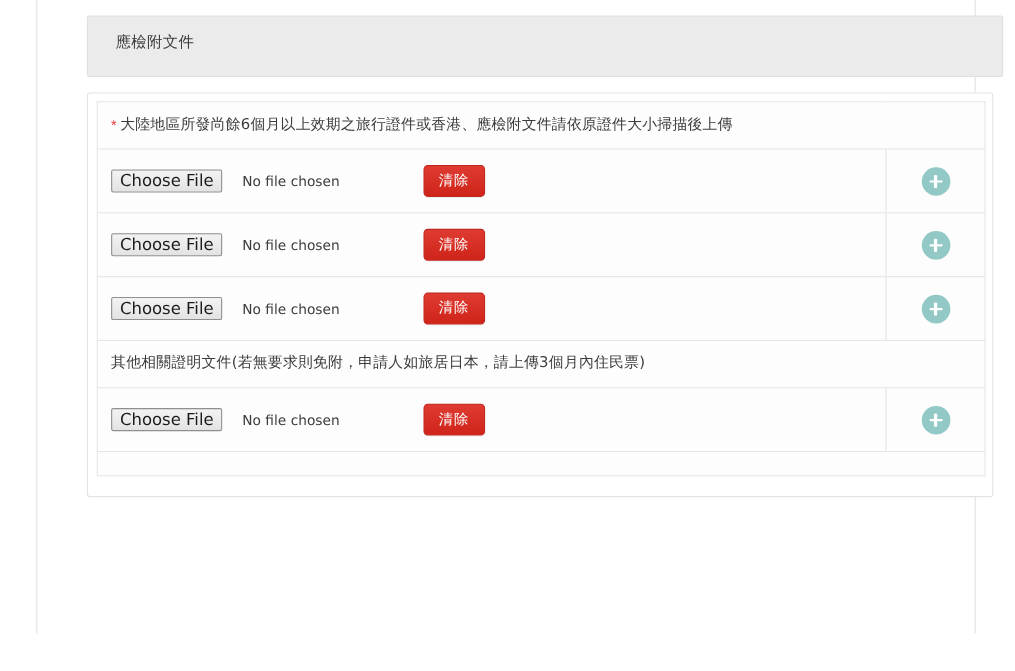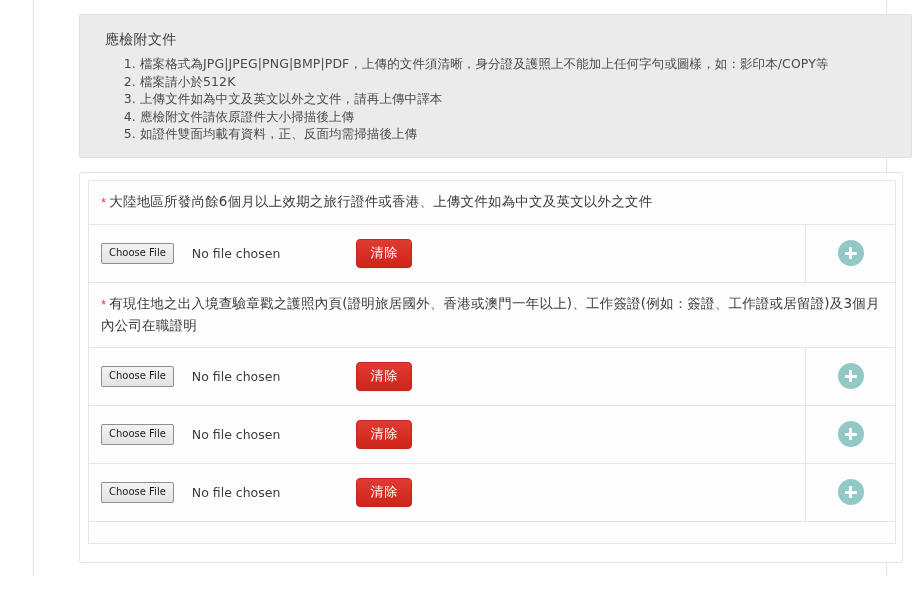--- a/index.html
+++ b/index.html
@@ -120,21 +120,21 @@
     display: inline-flex;
     align-items: center;
     font-size: 12.5px;
     font-family: "DejaVu Sans", "Liberation Sans", sans-serif;
   }
   .file-btn {
     border: 1px solid #8f8f8f;
     background: linear-gradient(#f3f3f3, #e3e3e3);
     border-radius: 2px;
     padding: 1px 7px 2px 7px;
-    font-size: 10px;
+    font-size: 15px;
     color: #1a1a1a;
     line-height: 16px;
     white-space: nowrap;
   }
   .file-status {
     margin-left: 18px;
     color: #3c3c3c;
     font-size: 12.5px;
     white-space: nowrap;
   }
@@ -177,92 +177,85 @@
   }
 </style>
 </head>
 <body>
 
 <div id="page-frame">
   <div id="content">
 
     <div class="notice-panel">
       <div class="notice-title">應檢附文件</div>
-      <ol class="notice-list">
-        <li>檔案格式為JPG|JPEG|PNG|BMP|PDF，上傳的文件須清晰，身分證及護照上不能加上任何字句或圖樣，如：影印本/COPY等</li>
-        <li>檔案請小於512K</li>
-        <li>上傳文件如為中文及英文以外之文件，請再上傳中譯本</li>
-        <li>應檢附文件請依原證件大小掃描後上傳</li>
-        <li>如證件雙面均載有資料，正、反面均需掃描後上傳</li>
-      </ol>
     </div>
 
     <div class="docs-panel">
       <table class="docs-table">
         <colgroup>
           <col style="width:717px">
           <col style="width:90px">
         </colgroup>
         <tbody>
 
           <tr>
             <td class="desc-cell" colspan="2">
-              <span class="req-star">*</span><span>大陸地區所發尚餘6個月以上效期之旅行證件或香港、上傳文件如為中文及英文以外之文件</span>
-            </td>
-          </tr>
+              <span class="req-star">*</span><span>大陸地區所發尚餘6個月以上效期之旅行證件或香港、應檢附文件請依原證件大小掃描後上傳</span>
+            </td>
+          </tr>
+          <tr>
+            <td class="upload-cell">
+              <div class="upload-row-inner">
+                <span class="file-input">
+                  <span class="file-btn">Choose File</span>
+                  <span class="file-status">No file chosen</span>
+                </span>
+                <button class="clear-btn">清除</button>
+              </div>
+            </td>
+            <td class="plus-cell">
+              <span class="plus-circle"></span>
+            </td>
+          </tr>
+
+          <tr>
+            <td class="upload-cell">
+              <div class="upload-row-inner">
+                <span class="file-input">
+                  <span class="file-btn">Choose File</span>
+                  <span class="file-status">No file chosen</span>
+                </span>
+                <button class="clear-btn">清除</button>
+              </div>
+            </td>
+            <td class="plus-cell">
+              <span class="plus-circle"></span>
+            </td>
+          </tr>
+
           <tr>
             <td class="upload-cell">
               <div class="upload-row-inner">
                 <span class="file-input">
                   <span class="file-btn">Choose File</span>
                   <span class="file-status">No file chosen</span>
                 </span>
                 <button class="clear-btn">清除</button>
               </div>
             </td>
             <td class="plus-cell">
               <span class="plus-circle"></span>
             </td>
           </tr>
 
           <tr>
             <td class="desc-cell" colspan="2">
-              <span class="req-star">*</span><span>有現住地之出入境查驗章戳之護照內頁(證明旅居國外、香港或澳門一年以上)、工作簽證(例如：簽證、工作證或居留證)及3個月內公司在職證明</span>
-            </td>
-          </tr>
-          <tr>
-            <td class="upload-cell">
-              <div class="upload-row-inner">
-                <span class="file-input">
-                  <span class="file-btn">Choose File</span>
-                  <span class="file-status">No file chosen</span>
-                </span>
-                <button class="clear-btn">清除</button>
-              </div>
-            </td>
-            <td class="plus-cell">
-              <span class="plus-circle"></span>
-            </td>
-          </tr>
-
-          <tr>
-            <td class="upload-cell">
-              <div class="upload-row-inner">
-                <span class="file-input">
-                  <span class="file-btn">Choose File</span>
-                  <span class="file-status">No file chosen</span>
-                </span>
-                <button class="clear-btn">清除</button>
-              </div>
-            </td>
-            <td class="plus-cell">
-              <span class="plus-circle"></span>
-            </td>
-          </tr>
-
+              <span>其他相關證明文件(若無要求則免附，申請人如旅居日本，請上傳3個月內住民票)</span>
+            </td>
+          </tr>
           <tr>
             <td class="upload-cell">
               <div class="upload-row-inner">
                 <span class="file-input">
                   <span class="file-btn">Choose File</span>
                   <span class="file-status">No file chosen</span>
                 </span>
                 <button class="clear-btn">清除</button>
               </div>
             </td>

